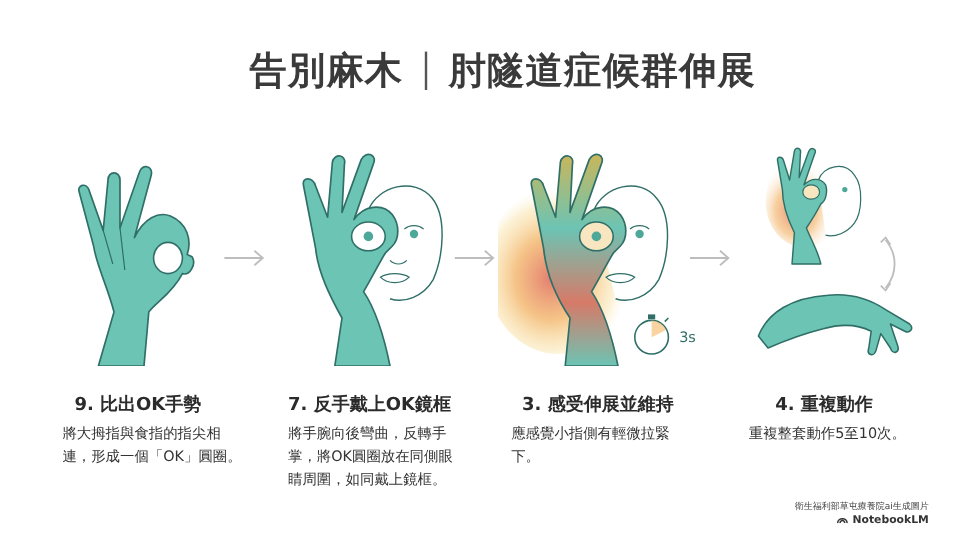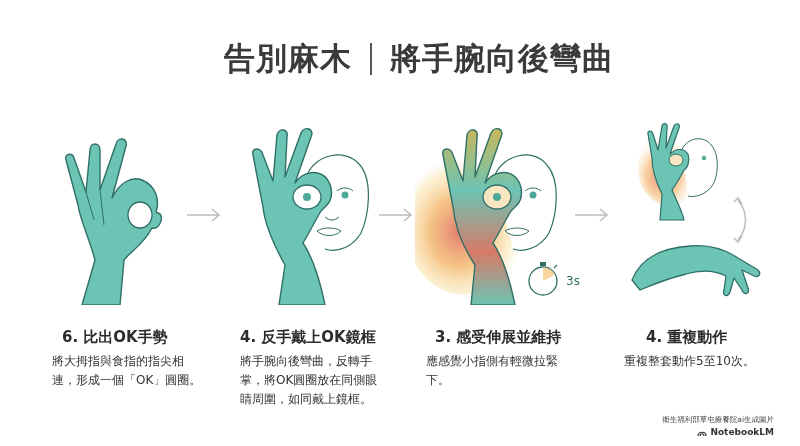--- a/index.html
+++ b/index.html
@@ -23,29 +23,29 @@
   }
   .step-body {
     position: absolute; font-size: 12px; line-height: 19px; color: #333;
     width: 165px;
   }
 
   .credit {
     position: absolute; right: 26px; bottom: 6px; text-align: right;
     font-size: 7.5px; color: #444; line-height: 12px;
   }
-  .credit .brand { font-size: 9px; font-weight: bold; color: #333; display: inline-flex; align-items: center; gap: 3px; }
+  .credit .brand { font-size: 9px; font-weight: bold; color: #333; display: inline-flex; gap: 3px; }
 </style>
 </head>
 <body>
 
 <div class="title">
   <span>告別麻木</span>
   <span class="sep"></span>
-  <span>將手腕向後彎曲</span>
+  <span>肘隧道症候群伸展</span>
 </div>
 
 <svg class="illus" style="left:60px;top:120px" width="110" height="185" viewBox="0 0 110 185">
   <path d="M22 185 L35 140 C30 120 20 100 18 85 L6 40 C4 34 12 32 14 38 L26 72 L30 30 C30 22 40 22 40 30 L40 70 L56 24 C58 16 68 18 66 26 L52 78 C60 62 72 56 82 60 C96 66 100 80 96 92 L100 94 C104 100 98 110 92 108 C84 124 70 132 64 140 L60 185 Z" fill="#6cc4b4" stroke="#2f6f67" stroke-width="1.4" stroke-linejoin="round"></path>
   <ellipse cx="80" cy="95" rx="12" ry="13" fill="#ffffff" stroke="#2f6f67" stroke-width="1.3"></ellipse>
   <path d="M40 70 L44 105" stroke="#2f6f67" stroke-width="1" fill="none"></path>
   <path d="M26 72 L34 100" stroke="#2f6f67" stroke-width="1" fill="none"></path>
 </svg>
 
 <svg class="arrow" style="left:186px;top:208px" width="36" height="14" viewBox="0 0 36 14">
@@ -122,27 +122,27 @@
   <path d="M30 100 L32 74 C26 62 22 50 22 38 L18 14 C17 10 22 10 23 14 L28 30 L32 6 C33 2 38 3 37 8 L36 28 L44 6 C46 2 51 4 49 8 L40 34 C46 28 54 28 58 34 C60 40 58 48 54 50 C50 58 46 64 42 70 C46 80 52 90 54 100 Z" fill="#6cc4b4" stroke="#2f6f67" stroke-width="1.2" stroke-linejoin="round"></path>
   <ellipse cx="46" cy="40" rx="7" ry="6" fill="#f7e6c0" stroke="#2f6f67" stroke-width="1"></ellipse>
 
   <path d="M108 80 C118 92 118 108 108 120" stroke="#bdbdbd" stroke-width="1.5" fill="none"></path>
   <path d="M104 82 L108 78 L112 84" stroke="#bdbdbd" stroke-width="1.5" fill="none"></path>
   <path d="M104 118 L108 122 L112 116" stroke="#bdbdbd" stroke-width="1.5" fill="none"></path>
 
   <path d="M2 160 C10 140 30 128 60 126 C80 124 96 130 108 138 L128 150 C132 154 128 158 124 156 L112 150 L118 168 C120 174 114 176 112 170 L104 158 L100 172 C98 178 92 176 94 170 L96 156 C84 150 70 150 56 154 C40 158 24 164 10 170 Z" fill="#6cc4b4" stroke="#2f6f67" stroke-width="1.3" stroke-linejoin="round"></path>
 </svg>
 
-<div class="step-heading" style="left:62px;top:328px;">6. 比出OK手勢</div>
+<div class="step-heading" style="left:62px;top:328px;">9. 比出OK手勢</div>
 <div class="step-body" style="left:52px;top:352px;">
   <div>將大拇指與食指的指尖相</div>
   <div>連，形成一個「OK」圓圈。</div>
 </div>
 
-<div class="step-heading" style="left:240px;top:328px;">4. 反手戴上OK鏡框</div>
+<div class="step-heading" style="left:240px;top:328px;">7. 反手戴上OK鏡框</div>
 <div class="step-body" style="left:240px;top:352px;">
   <div>將手腕向後彎曲，反轉手</div>
   <div>掌，將OK圓圈放在同側眼</div>
   <div>睛周圍，如同戴上鏡框。</div>
 </div>
 
 <div class="step-heading" style="left:435px;top:328px;">3. 感受伸展並維持</div>
 <div class="step-body" style="left:426px;top:352px;">
   <div>應感覺小指側有輕微拉緊</div>
   <div>下。</div>

